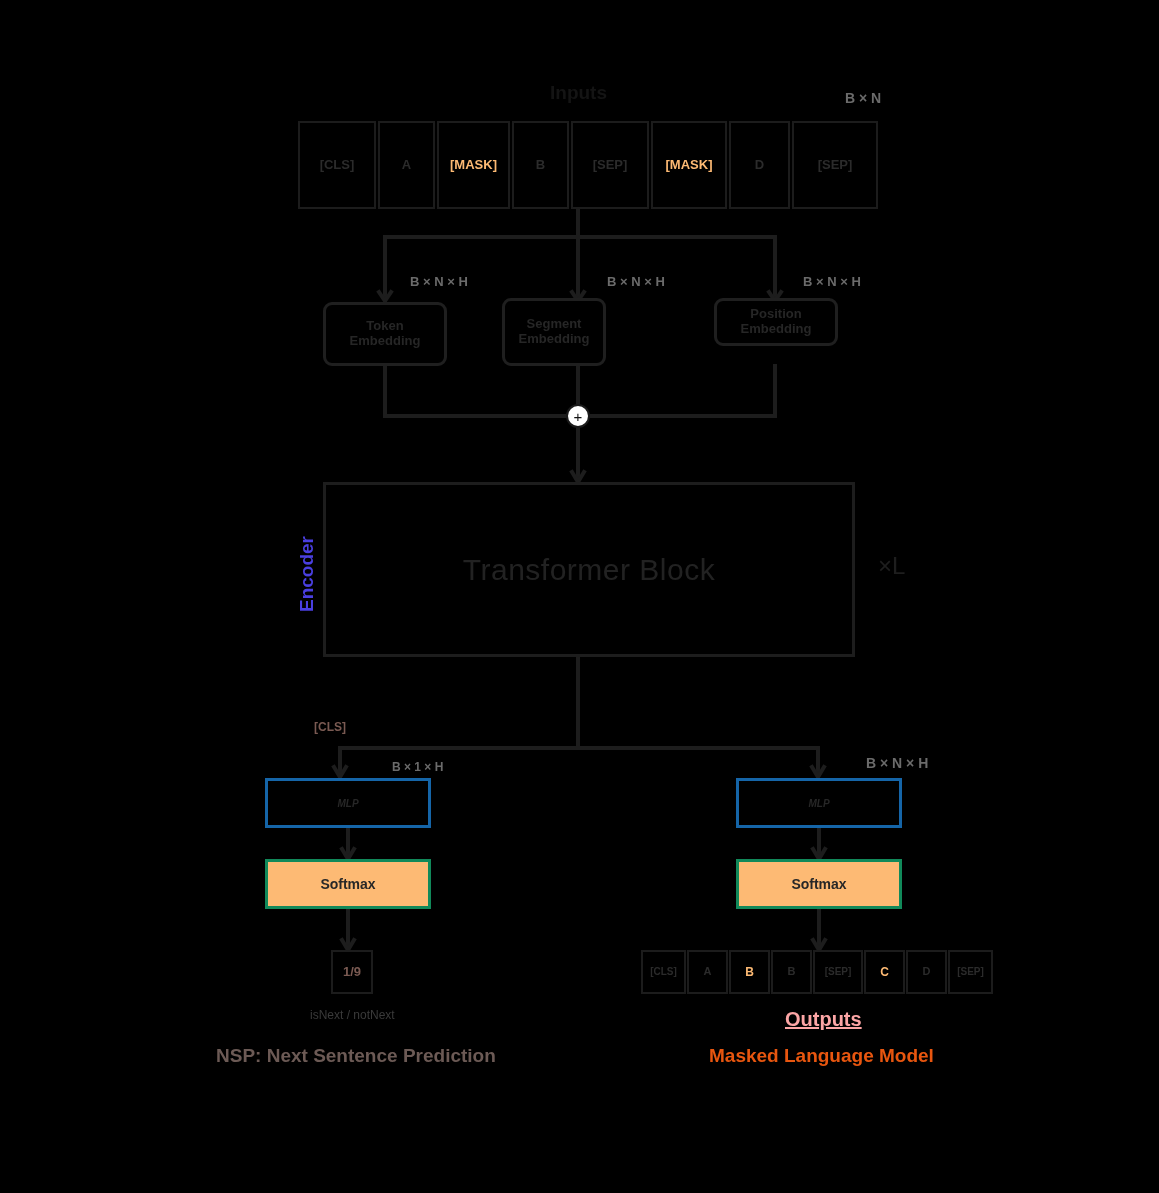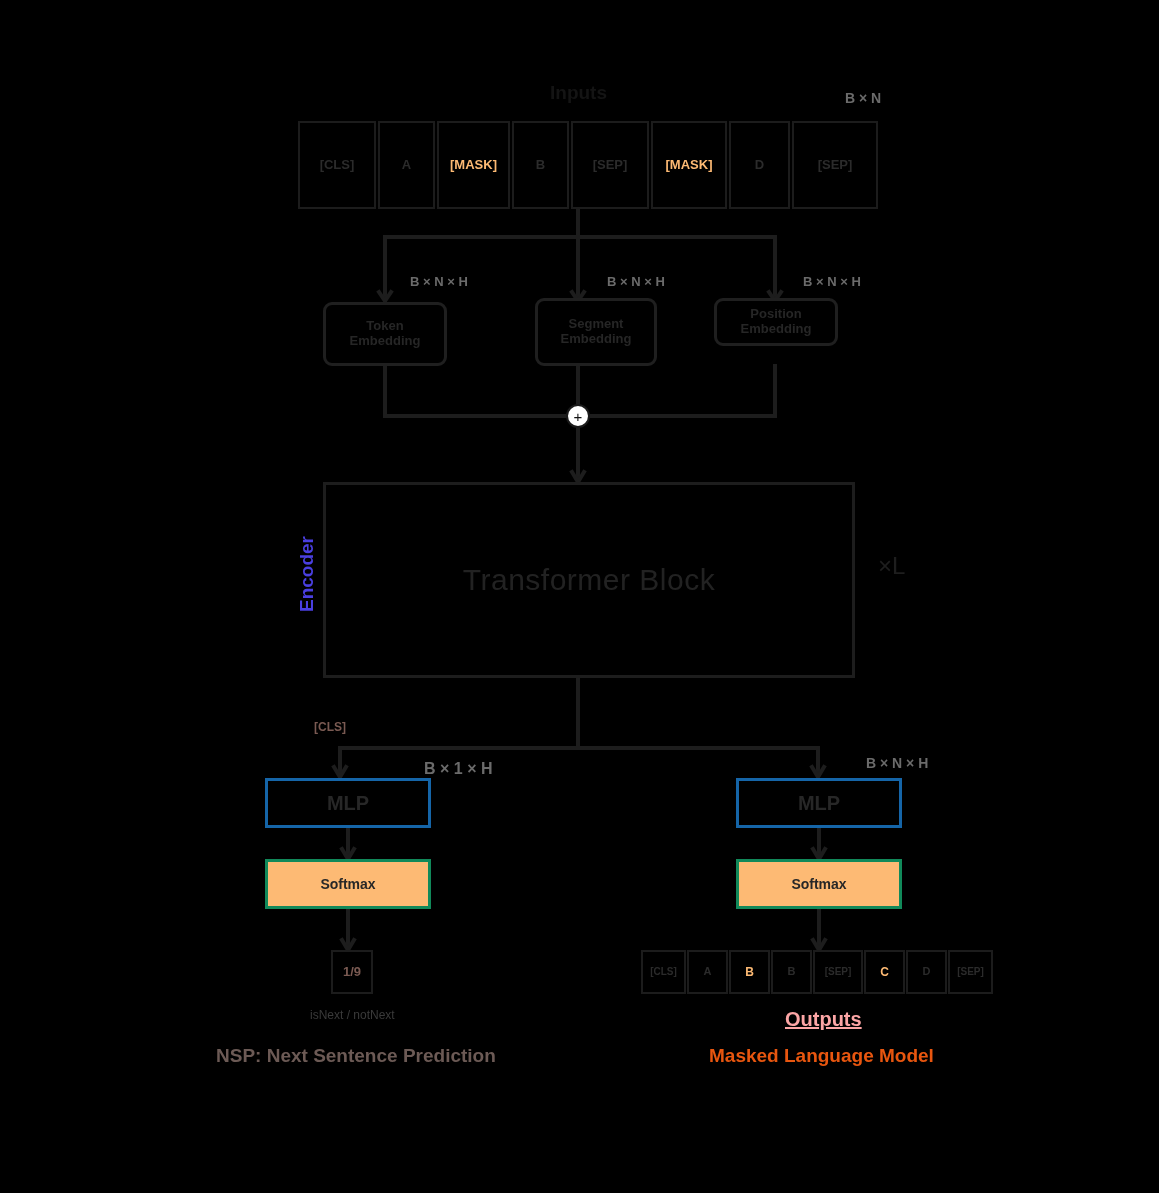--- a/index.html
+++ b/index.html
@@ -70,21 +70,21 @@
     color: #222222;
     letter-spacing: .5px;
   }
 
   .bluebox {
     position: absolute;
     border: 3px solid #1565a8;
     background: #000;
     display: flex; align-items: center; justify-content: center;
     box-sizing: border-box;
-    font-size: 20px; font-weight: bold; color: #272727;
+    font-size: 10px; font-weight: bold; color: #272727; font-style: italic;
   }
   .greenbox {
     position: absolute;
     border: 3px solid #11895a;
     background: #fdba74;
     display: flex; align-items: center; justify-content: center;
     box-sizing: border-box;
     font-size: 14px; font-weight: bold; color: #272727;
   }
 
@@ -222,36 +222,36 @@
   <div class="tokbox tok-hl" style="left:651px; top:121px; width:76px; height:88px;">[MASK]</div>
   <div class="tokbox tok-dim" style="left:729px; top:121px; width:61px; height:88px;">D</div>
   <div class="tokbox tok-dim" style="left:792px; top:121px; width:86px; height:88px;">[SEP]</div>
 
   <div class="lbl lbl-gray" style="left:410px; top:274px;">B × N × H</div>
   <div class="lbl lbl-gray" style="left:607px; top:274px;">B × N × H</div>
   <div class="lbl lbl-gray" style="left:803px; top:274px;">B × N × H</div>
 
   <div class="embbox" style="left:323px; top:302px; width:124px; height:64px; white-space:pre-line;">Token
 Embedding</div>
-  <div class="embbox" style="left:535px; top:298px; width:122px; height:68px; white-space:pre-line;">Segment
+  <div class="embbox" style="left:502px; top:298px; width:104px; height:68px; white-space:pre-line;">Segment
 Embedding</div>
   <div class="embbox" style="left:714px; top:298px; width:124px; height:48px; white-space:pre-line;">Position
 Embedding</div>
 
   <div class="plusnode" style="left:566px; top:404px;">+</div>
 
   <div class="encoder-label" style="left:296px; top:612px;">Encoder</div>
 
-  <div class="bigbox" style="left:323px; top:482px; width:532px; height:196px;">
+  <div class="bigbox" style="left:323px; top:482px; width:532px; height:175px;">
     <span class="bigbox-label">Transformer Block</span>
   </div>
   <div class="xl-label" style="left:878px; top:552px;">×L</div>
 
   <div class="lbl lbl-maroon" style="left:314px; top:720px; font-size:12px;">[CLS]</div>
-  <div class="lbl lbl-gray" style="left:392px; top:760px; font-size:16px;margin-left:32px;">B × 1 × H</div>
+  <div class="lbl lbl-gray" style="left:392px; top:760px; font-size:12px;">B × 1 × H</div>
 
   <div class="bluebox" style="left:265px; top:778px; width:166px; height:50px;">MLP</div>
   <div class="greenbox" style="left:265px; top:859px; width:166px; height:50px;">Softmax</div>
 
   <div class="tokbox" style="left:331px; top:950px; width:42px; height:44px; color:#7a5a52;">1/9</div>
   <div class="small-caption" style="left:310px; top:1008px;">isNext / notNext</div>
 
   <div class="caption caption-nsp" style="left:216px; top:1045px;">NSP: Next Sentence Prediction</div>
 
   <div class="lbl lbl-gray" style="left:866px; top:755px; font-size:14px;">B × N × H</div>

